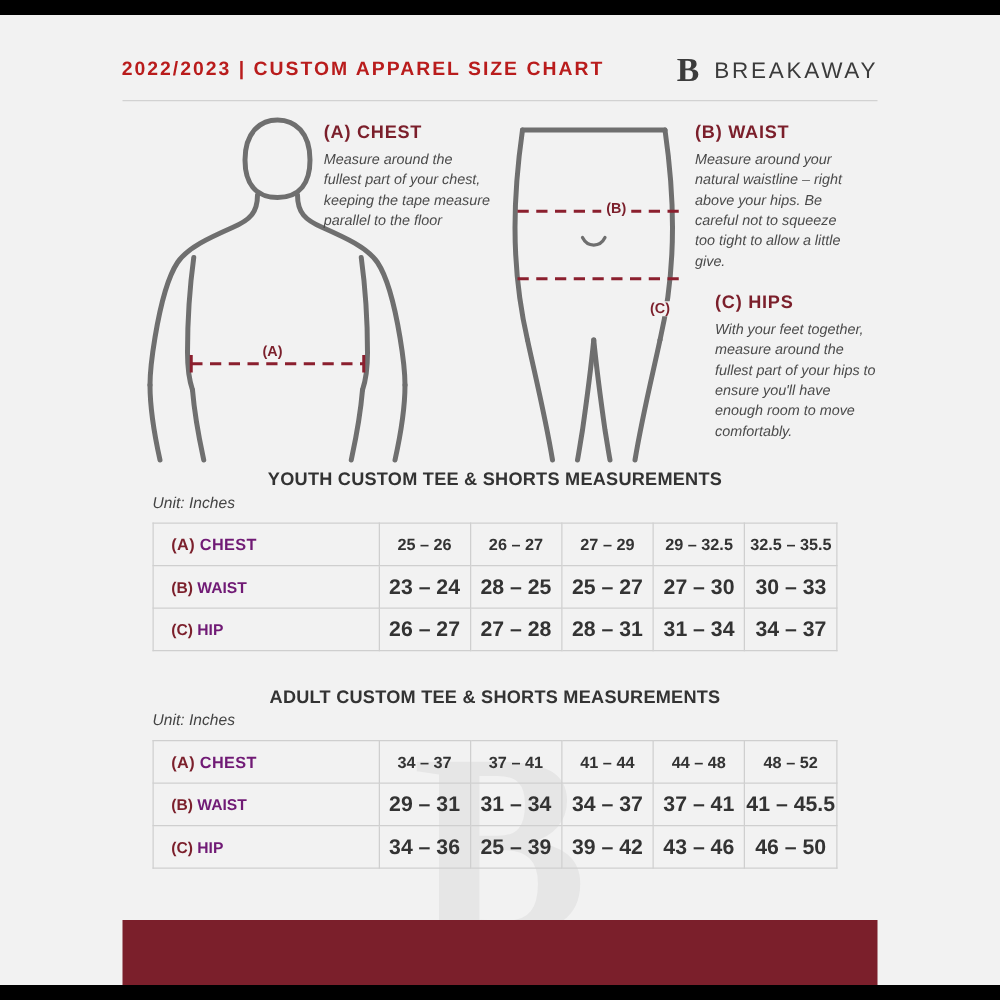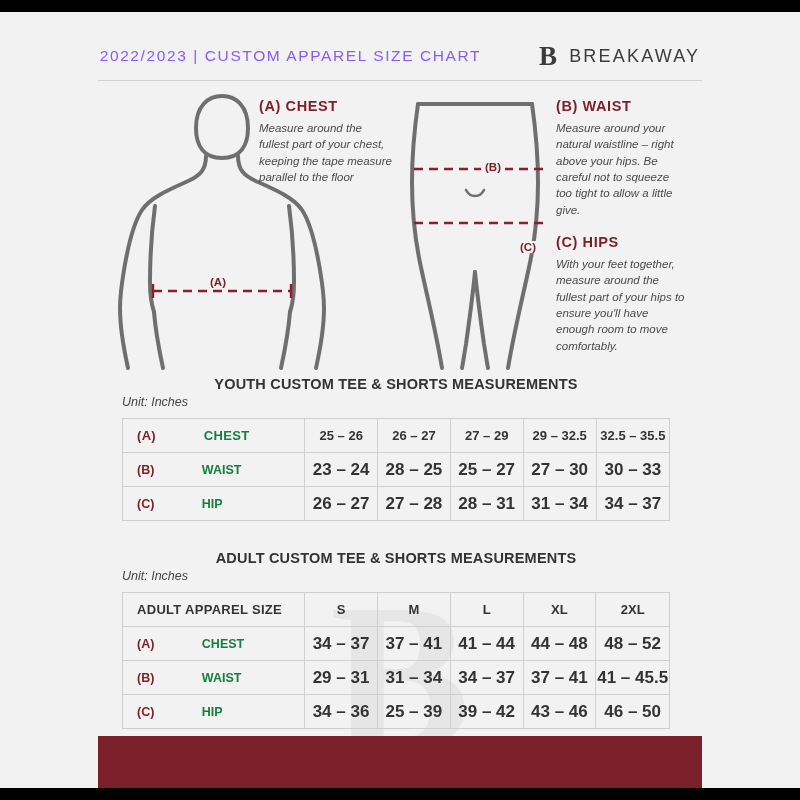--- a/index.html
+++ b/index.html
@@ -44,23 +44,23 @@
     position: absolute;
     left: 0; right: 0; top: 22px;
     height: 44px;
     display: flex;
     align-items: center;
     justify-content: center;
     gap: 0;
   }
   .header-title {
     font-size: 15.5px;
-    font-weight: normal;
+    font-weight: bold;
     letter-spacing: 1.6px;
-    color: #8b5cf6;
+    color: #b91c1c;
   }
   .brand-wrap {
     display: flex;
     align-items: center;
     gap: 12px;
     margin-left: 58px;
   }
   .brand-mark {
     font-family: "Liberation Serif", serif;
     font-size: 27px;
@@ -99,21 +99,21 @@
   .callout-body {
     font-size: 11.5px;
     font-style: italic;
     line-height: 1.42;
     color: #4a4a4a;
     margin-top: 6px;
     max-width: 136px;
   }
   .callout-a { position: absolute; left: 259px; top: 12px; }
   .callout-b { position: absolute; left: 556px; top: 12px; }
-  .callout-c { position: absolute; left: 556px; top: 148px; }
+  .callout-c { position: absolute; left: 572px; top: 148px; }
   .callout-b .callout-body, .callout-c .callout-body { max-width: 132px; }
 
   
   .table-block { position: absolute; left: 122px; width: 548px; }
   .table-title {
     text-align: center;
     font-size: 14.5px;
     font-weight: bold;
     color: #333;
     letter-spacing: 0.2px;
@@ -145,21 +145,21 @@
     font-size: 13px;
   }
   td.rowhead {
     text-align: left;
     padding-left: 14px;
     font-weight: bold;
     font-size: 12.5px;
     width: 172px;
   }
   td.rowhead .tag { color: #7b1f2b; }
-  td.rowhead .lbl { color: #15803d; margin-left: 44px; }
+  td.rowhead .lbl { color: #701a75; }
   tr:first-child td.rowhead {
     font-weight: bold;
     letter-spacing: 0.3px;
   }
   .cell { width: 75px; }
   
   .footer-bar {
     position: absolute;
     left: 98px;
     right: 98px;
@@ -295,28 +295,20 @@
         </tr>
       </tbody>
         </table>
     </div>
 
     <div class="table-block" style="top:538px;">
       <div class="table-title">ADULT CUSTOM TEE &amp; SHORTS MEASUREMENTS</div>
       <div class="table-unit">Unit: Inches</div>
       <table>
         <tbody>
-            <tr>
-          <td class="rowhead">ADULT APPAREL SIZE</td>
-          <td class="cell">S</td>
-          <td class="cell">M</td>
-          <td class="cell">L</td>
-          <td class="cell">XL</td>
-          <td class="cell">2XL</td>
-        </tr>
         <tr>
           <td class="rowhead">
             <span class="tag">(A) </span>
             <span class="lbl">CHEST</span>
           </td>
           <td class="cell">34 – 37</td>
           <td class="cell">37 – 41</td>
           <td class="cell">41 – 44</td>
           <td class="cell">44 – 48</td>
           <td class="cell">48 – 52</td>

